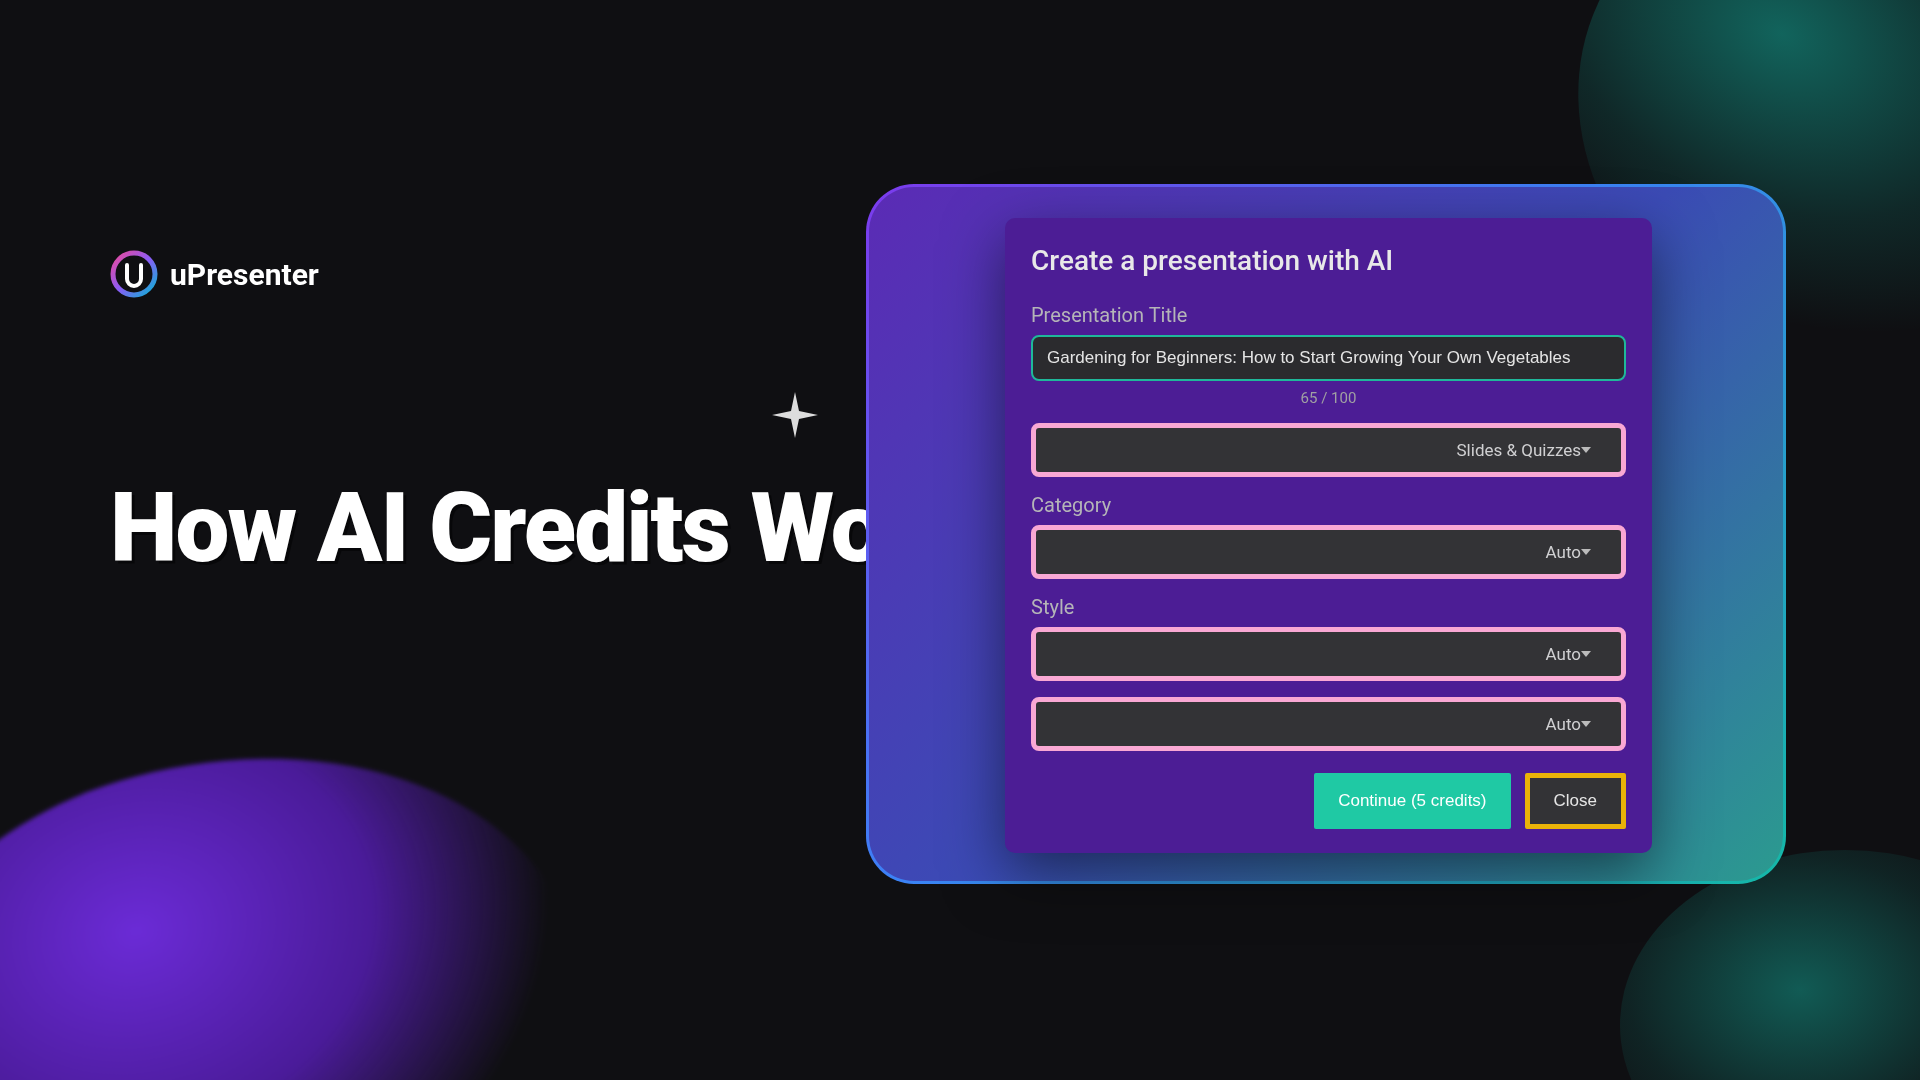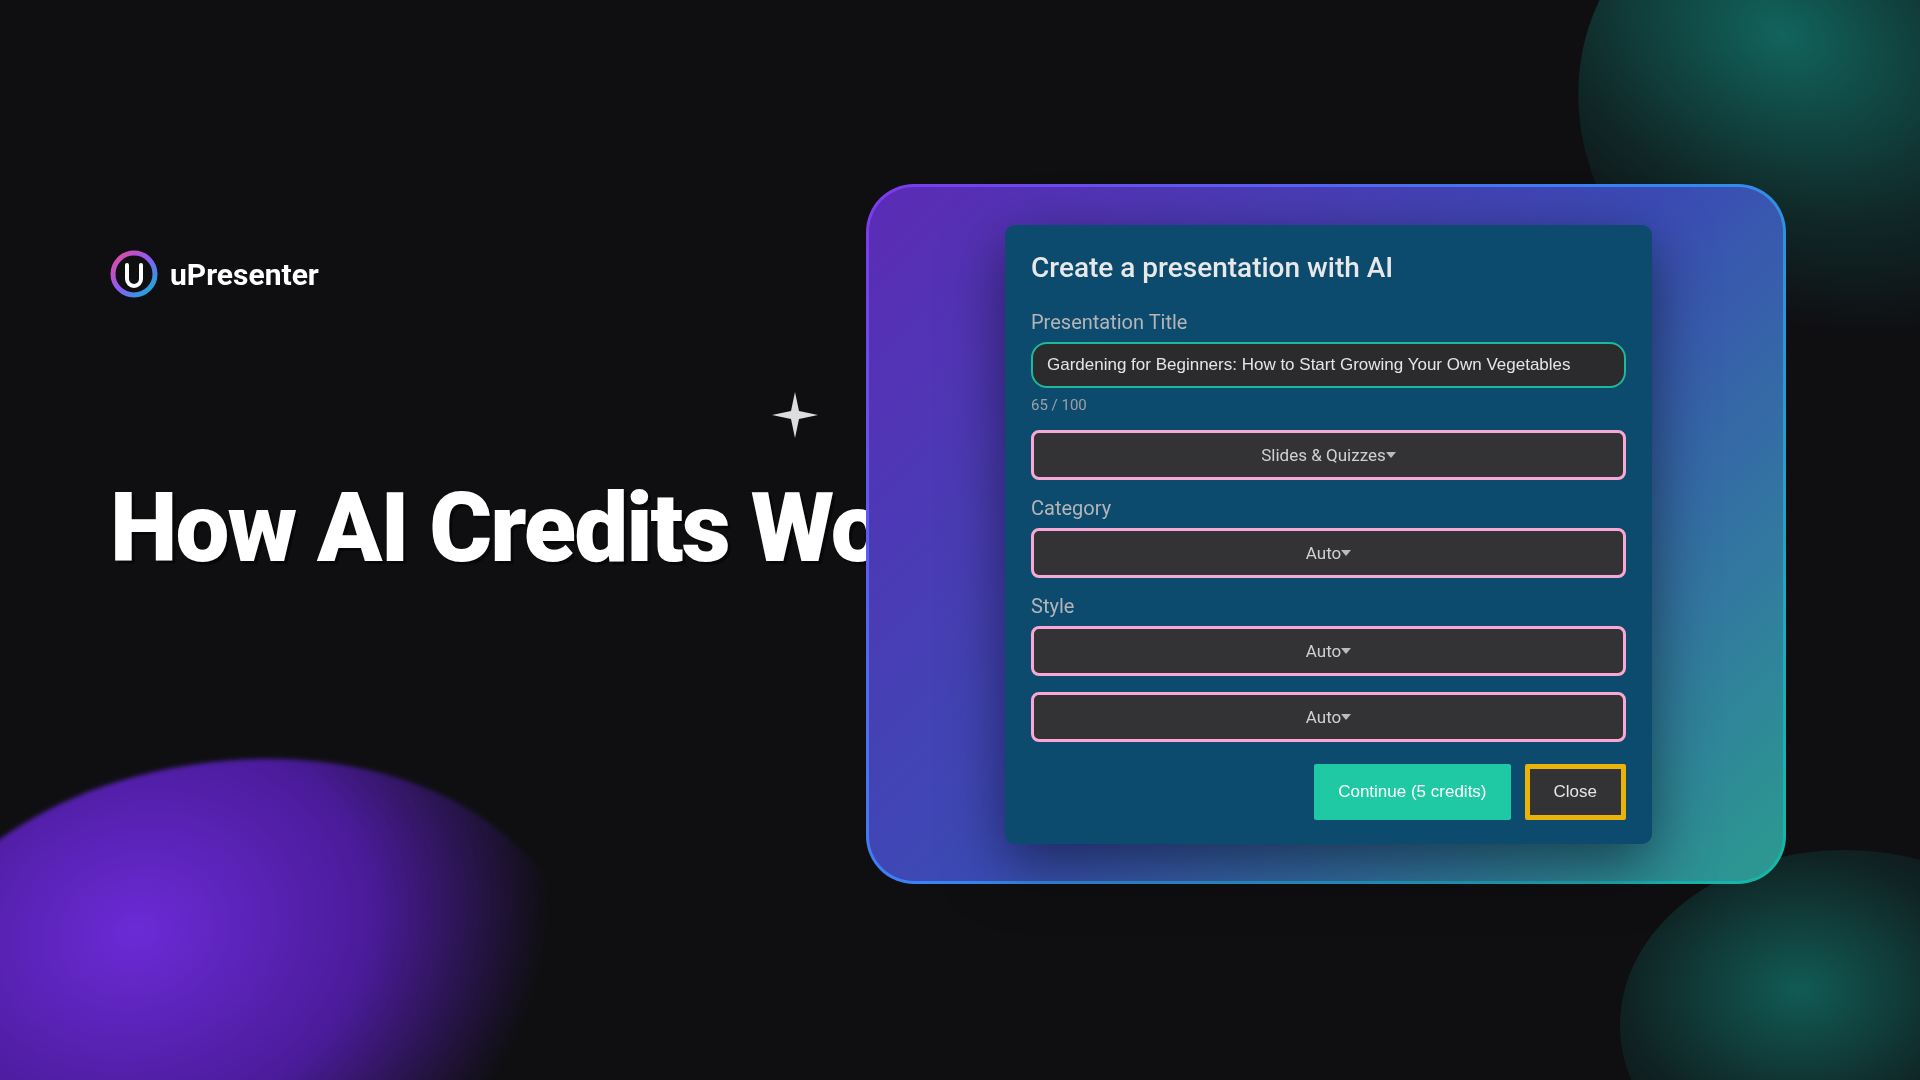--- a/index.html
+++ b/index.html
@@ -99,23 +99,23 @@
   height: 100%;
   border-radius: 45px;
   background: linear-gradient(135deg, #5b2bb5 0%, #3b4bb5 50%, #2b9b8f 100%);
   padding: 18px 20px 20px 20px;
 }
 
 
 .dialog {
   position: absolute;
   left: 1005px;
-  top: 225px;
+  top: 218px;
   width: 647px;
-  background: #0c4a6e;
+  background: #4c1d95;
   border-radius: 10px;
   padding: 26px 26px 24px 26px;
   box-shadow: 0 20px 60px rgba(0,0,0,0.5);
 }
 .dialog-title {
   color: #e8e8e8;
   font-size: 28px;
   font-weight: 500;
   margin-bottom: 26px;
 }
@@ -124,42 +124,42 @@
   color: #b5b5b8;
   font-size: 20px;
   font-weight: 400;
   margin-bottom: 8px;
   display: block;
 }
 .text-input {
   width: 100%;
   background: #2b2b2e;
   border: 2px solid #1fb89a;
-  border-radius: 16px;
+  border-radius: 8px;
   padding: 11px 14px;
   color: #e5e5e5;
   font-size: 17px;
   outline: none;
 }
 .char-count {
-  text-align: left;
+  text-align: center;
   color: #a0a0a3;
   font-size: 15px;
   margin-top: 8px;
 }
 .select {
   width: 100%;
   background: #333336;
-  border: 3px solid #f9a8d4;
+  border: 5px solid #f9a8d4;
   border-radius: 8px;
-  padding: 12px 16px;
+  padding: 12px 30px;
   color: #d0d0d2;
   font-size: 17px;
   display: flex;
-  justify-content: center;
+  justify-content: flex-end;
   align-items: center;
   cursor: pointer;
 }
 .caret {
   width: 0; height: 0;
   border-left: 5px solid transparent;
   border-right: 5px solid transparent;
   border-top: 6px solid #bbb;
 }
 .dialog-buttons {

